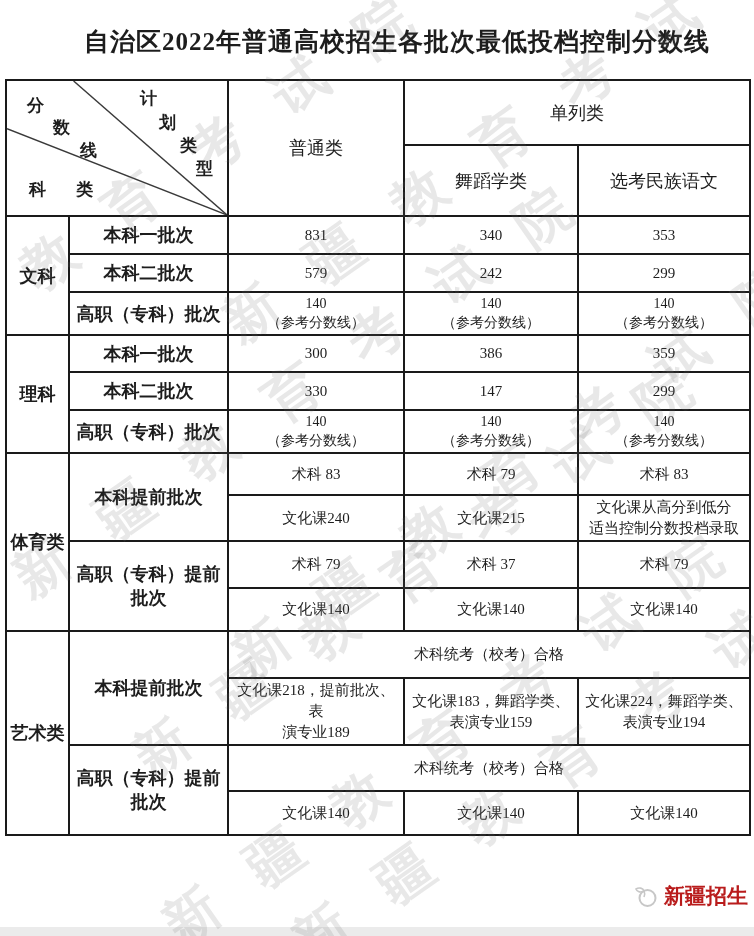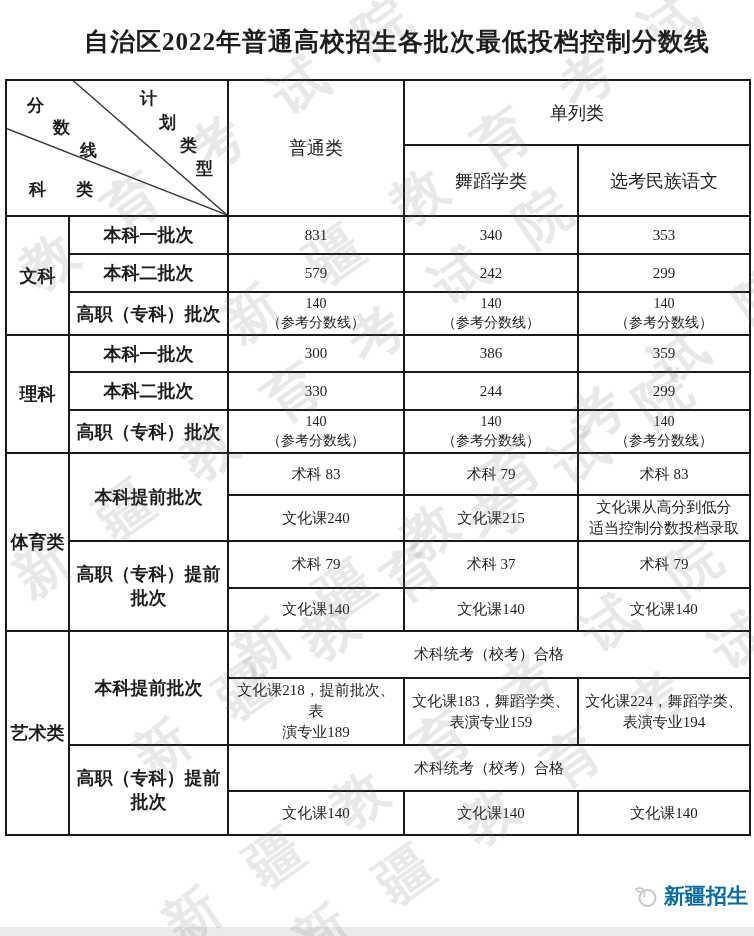--- a/index.html
+++ b/index.html
@@ -65,21 +65,21 @@
   
   .note {
     position:absolute; left:6px; top:843px; width:742px; z-index:2;
     font-size:16px; font-weight:bold; line-height:1.6; text-align:justify;
   }
 
   
   .logo {
     position:absolute; right:6px; top:882px; z-index:2;
     display:flex; align-items:center; gap:5px;
-    color:#0369a1; font-weight:bold; font-size:21px;
+    color:#b91c1c; font-weight:bold; font-size:21px;
     font-family:"Liberation Sans","DejaVu Sans",sans-serif;
   }
   .bottom-strip {
     position:absolute; left:0; bottom:0; width:100%; height:9px;
     background:#ebebeb; z-index:1;
   }
 </style>
 </head>
 <body>
 
@@ -154,21 +154,21 @@
     <tr style="height:37px">
       <th class="cat" rowspan="3">理科</th>
       <td class="batch">本科一批次</td>
       <td class="val">300</td>
       <td class="val">386</td>
       <td class="val">359</td>
     </tr>
     <tr style="height:38px">
       <td class="batch">本科二批次</td>
       <td class="val">330</td>
-      <td class="val">244</td>
+      <td class="val">147</td>
       <td class="val">299</td>
     </tr>
     <tr style="height:43px">
       <td class="batch">高职（专科）批次</td>
       <td class="val pre" style="font-size:14px">140
 （参考分数线）</td>
       <td class="val pre" style="font-size:14px">140
 （参考分数线）</td>
       <td class="val pre" style="font-size:14px">140
 （参考分数线）</td>

